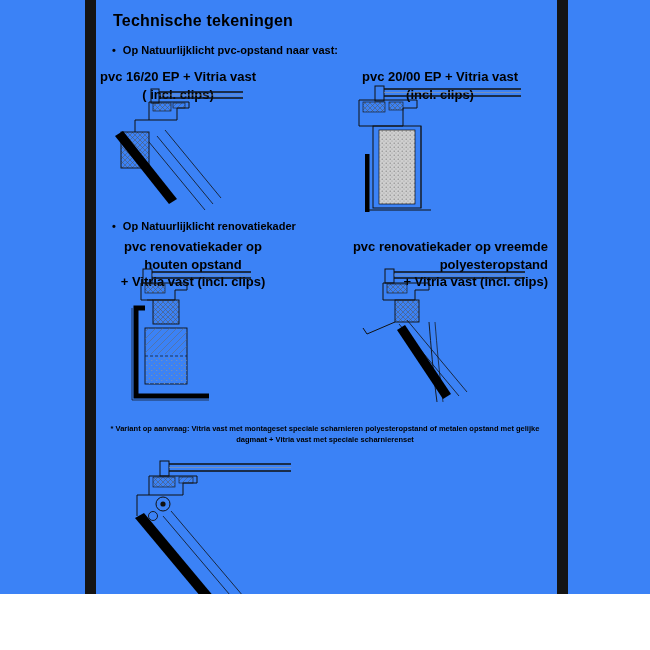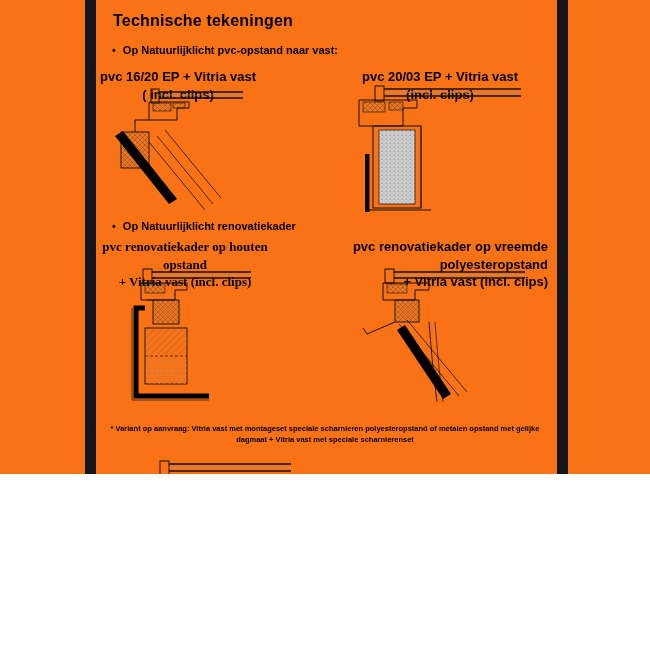--- a/index.html
+++ b/index.html
@@ -1,17 +1,17 @@
 <!DOCTYPE html>
 <html><head>
 <meta charset="utf-8">
 <style>
   html,body{margin:0;padding:0;background:#ffffff;}
   #page{
-    position:relative;width:650px;height:474px;background:#f97316;
+    position:relative;width:650px;height:594px;background:#3b82f6;
     font-family:"Liberation Sans",sans-serif;color:#000;overflow:hidden;
   }
   .bar{position:absolute;background:#141414;}
   #bar-left{left:85px;top:0;width:11px;height:650px;}
   #bar-right{left:557px;top:0;width:11px;height:650px;}
   #bar-bottom{left:0;top:637px;width:650px;height:13px;}
   .title{
     position:absolute;left:113px;top:12px;
     font-size:16px;font-weight:bold;letter-spacing:.2px;
   }
@@ -21,21 +21,21 @@
   }
   .heading .bullet{margin-right:7px;}
   #heading-1{left:112px;top:44px;}
   #heading-2{left:112px;top:220px;}
   .caption{
     position:absolute;font-weight:bold;font-size:13px;line-height:1.35;
     text-align:center;white-space:pre-line;
   }
   #caption-1l{left:98px;top:68px;width:160px;}
   #caption-1r{left:355px;top:68px;width:170px;}
-  #caption-2l{left:100px;top:238px;width:170px;font-family:Liberation Serif, serif;}
+  #caption-2l{left:108px;top:238px;width:170px;}
   #caption-2r{left:348px;top:238px;width:200px;text-align:right;}
   .footnote{
     position:absolute;left:100px;top:424px;width:450px;
     font-weight:bold;font-size:7.5px;line-height:1.45;white-space:pre-line;text-align:center;
   }
   .fig{position:absolute;}
   #fig-1{left:105px;top:80px;}
   #fig-2{left:345px;top:78px;}
   #fig-3{left:103px;top:262px;}
   #fig-4{left:333px;top:262px;}
@@ -52,21 +52,21 @@
   <div class="bar" id="bar-bottom"></div>
 
   <div class="title">Technische tekeningen</div>
 
   <div class="heading" id="heading-1">
     <span class="bullet">•</span>
     <span>Op Natuurlijklicht pvc-opstand naar vast:</span>
   </div>
 
   <div class="caption" id="caption-1l">pvc 16/20 EP + Vitria vast ( incl. clips)</div>
-  <div class="caption" id="caption-1r">pvc 20/03 EP + Vitria vast (incl. clips)</div>
+  <div class="caption" id="caption-1r">pvc 20/00 EP + Vitria vast (incl. clips)</div>
 
   <div class="fig" id="fig-1">
     <svg width="140" height="132" viewBox="0 0 140 132">
       <defs>
         <pattern id="p1x" width="5" height="5" patternUnits="userSpaceOnUse">
             <path d="M0 5L5 0M0 0L5 5" stroke="#555" stroke-width="0.5"></path>
           </pattern>
         <pattern id="p1d" width="5" height="5" patternUnits="userSpaceOnUse">
             <path d="M0 5L5 0" stroke="#555" stroke-width="0.5"></path>
           </pattern>

